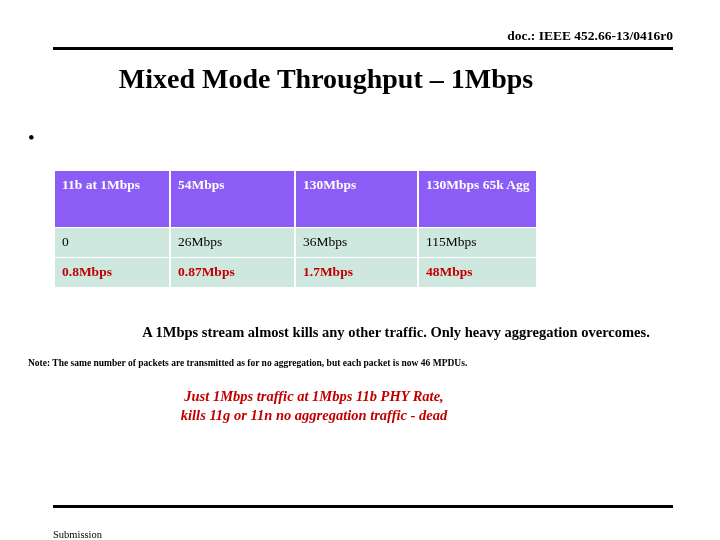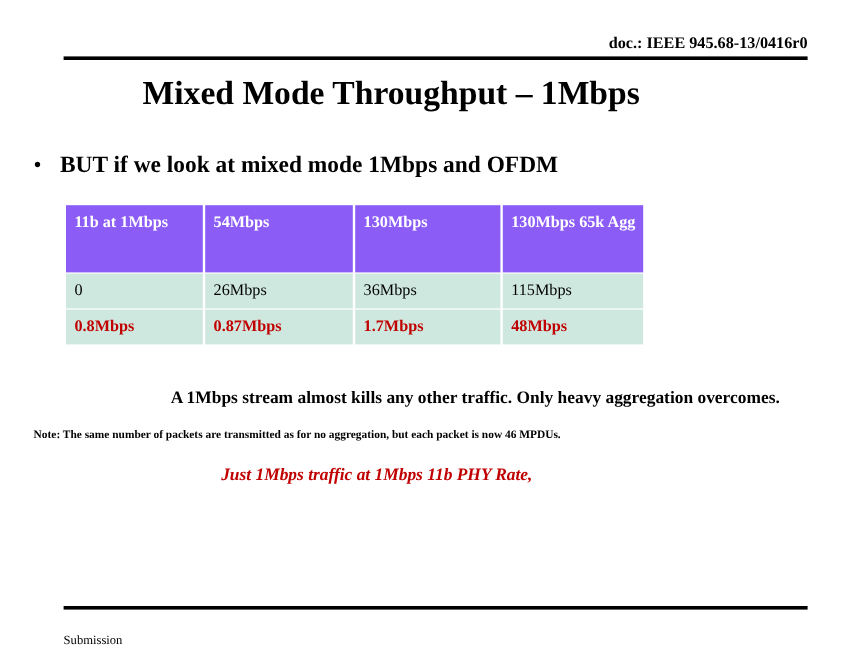--- a/index.html
+++ b/index.html
@@ -167,28 +167,27 @@
     position: absolute;
     left: 53px;
     top: 528px;
     font-size: 10.5px;
     line-height: 14px;
   }
 </style>
 </head>
 <body>
 
-<div class="doc-header">doc.: IEEE 945.68-13/0416r0</div>
+<div class="doc-header">doc.: IEEE 452.66-13/0416r0</div>
 <div class="header-rule"></div>
 
 <div class="slide-title">Mixed Mode Throughput – 1Mbps</div>
 
 <div class="bullet-row">
   <span class="bullet-mark">•</span>
-  <span class="bullet-text">BUT if we look at mixed mode 1Mbps and OFDM</span>
 </div>
 
 <table class="data-table">
   <colgroup>
     <col class="c1">
       <col class="c2">
       <col class="c3">
       <col class="c4">
   </colgroup>
   <thead>
@@ -214,16 +213,17 @@
     </tr>
   </tbody>
 </table>
 
 <div class="summary-line">A 1Mbps stream almost kills any other traffic. Only heavy aggregation overcomes.</div>
 
 <div class="note-line">Note: The same number of packets are transmitted as for no aggregation, but each packet is now 46 MPDUs.</div>
 
 <div class="callout">
   <span class="line">Just 1Mbps traffic at 1Mbps 11b PHY Rate,</span>
+  <span class="line">kills 11g or 11n no aggregation traffic - dead</span>
 </div>
 
 <div class="footer-rule"></div>
 <div class="footer-text">Submission</div>
 
 </body></html>

